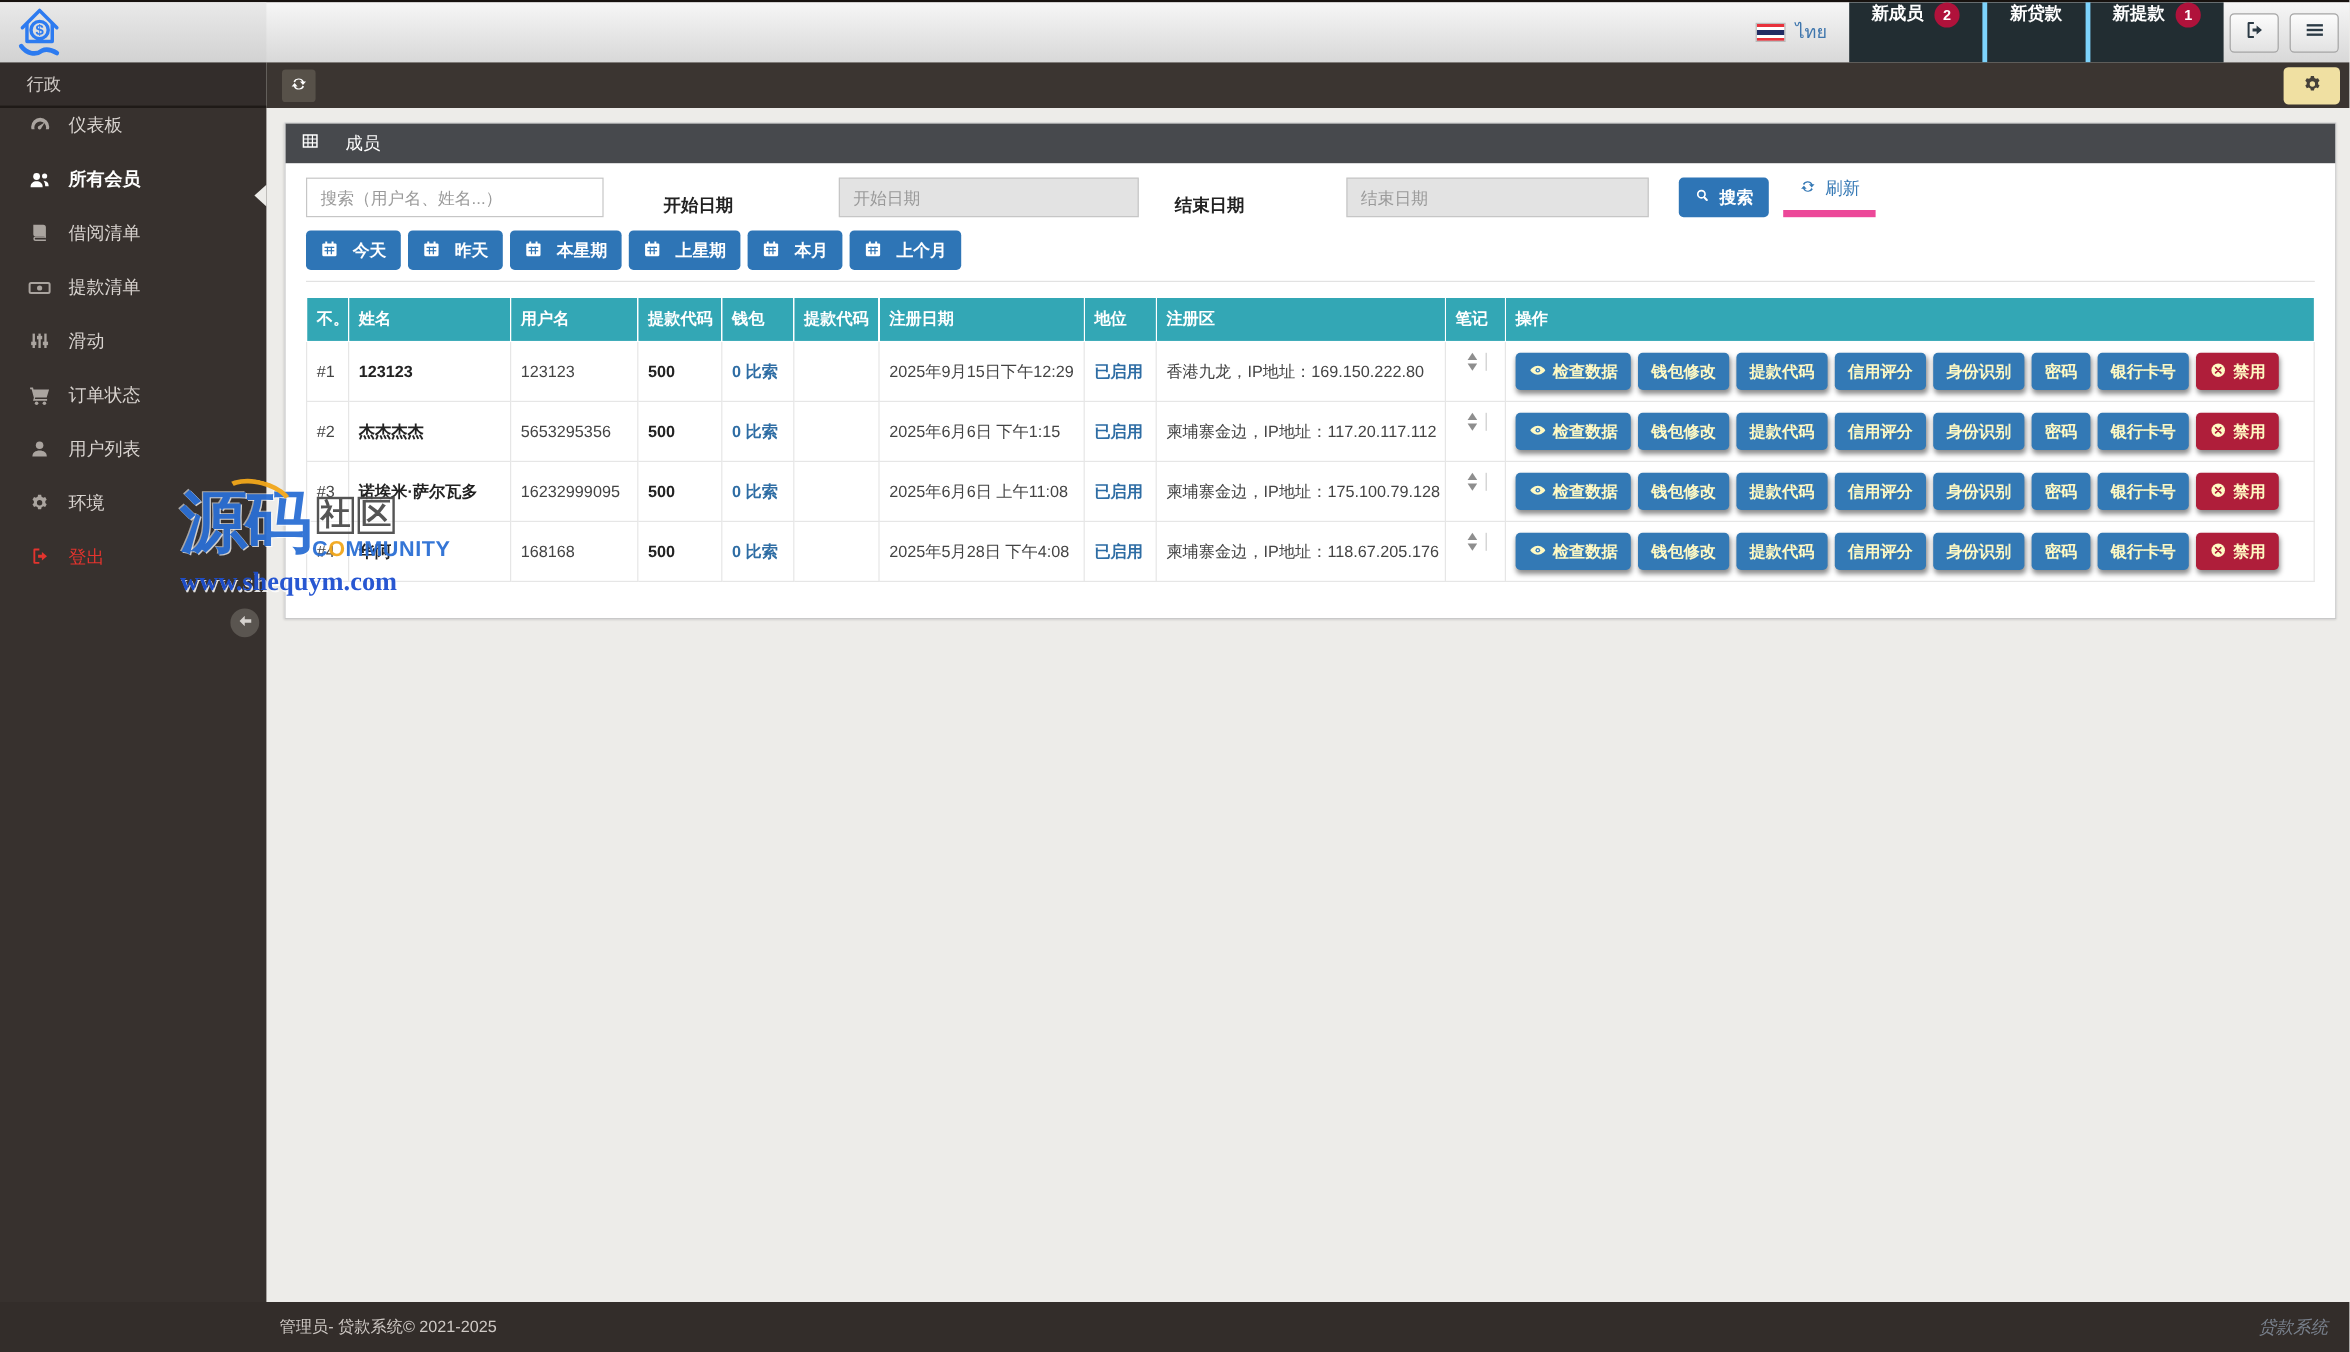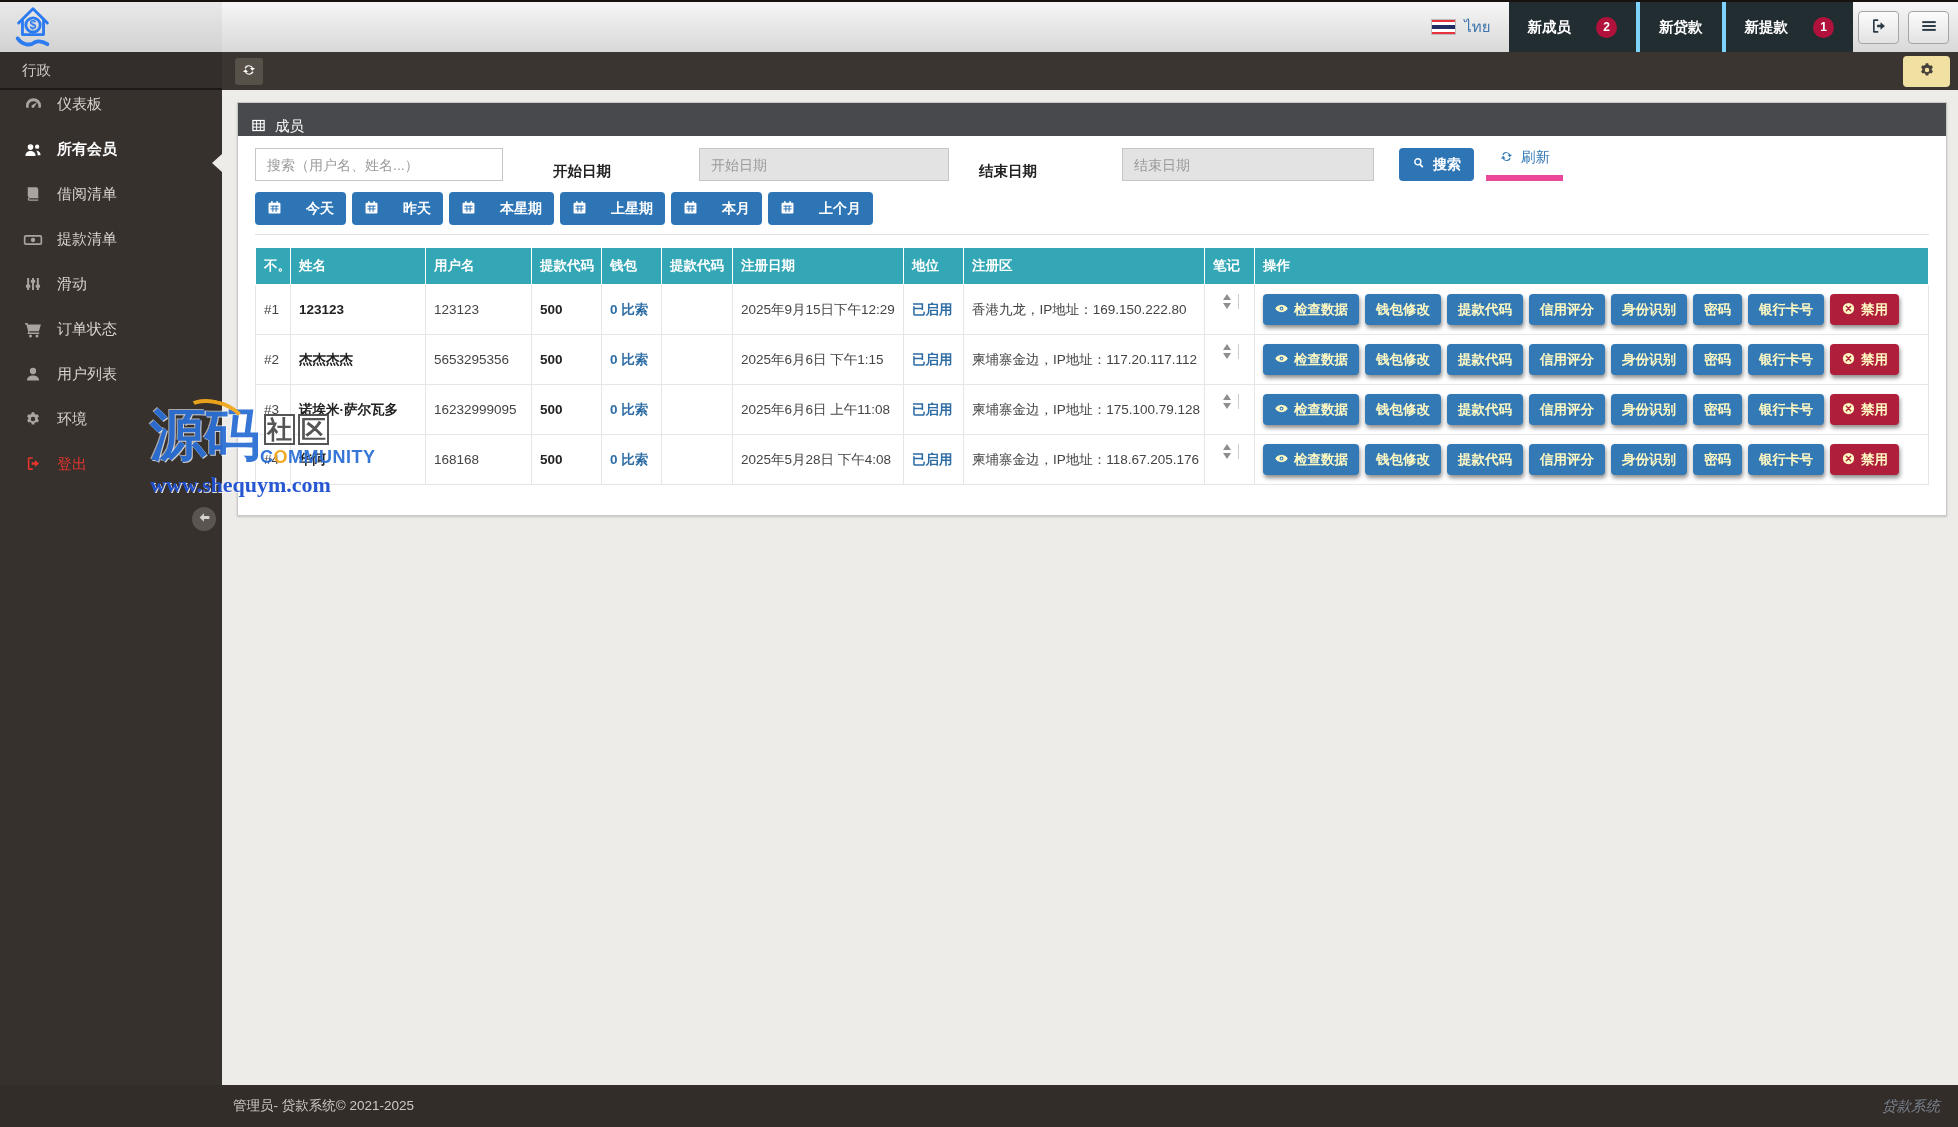--- a/index.html
+++ b/index.html
@@ -11,21 +11,21 @@
   .topstrip { height:2px; background:#17120f; }
 
   
   .navbar { height:50px; background:linear-gradient(#f6f6f6,#d8d8d8); display:flex; align-items:stretch; }
   .logo-zone { width:222px; display:flex; align-items:center; padding-left:10px; background:linear-gradient(#e9e9e9,#d2d2d2); }
   .nav-right { flex:1; display:flex; justify-content:flex-end; align-items:stretch; }
   .lang { display:flex; align-items:center; gap:8px; padding:0 18px; color:#3f76ad; font-size:15px; cursor:pointer; }
   .flag { width:25px; height:16px; border:1px solid #bbb;
     background:linear-gradient(#e8323c 0 16.6%, #fff 16.6% 33.3%, #232c63 33.3% 66.6%, #fff 66.6% 83.3%, #e8323c 83.3%); }
   .nav-dark-group { display:flex; align-items:stretch; background:#222d32; }
-  .nav-dark { display:flex; align-items:center; gap:25px; padding:0 19px; color:#fff; font-weight:bold; font-size:14.5px; cursor:pointer; }
+  .nav-dark { display:flex; gap:9px; padding:0 19px; color:#fff; font-weight:bold; font-size:14.5px; cursor:pointer; }
   .nav-dark + .nav-dark { border-left:4px solid #7dd3fc; }
   .badge { min-width:21px; height:21px; border-radius:50%; background:#b0123b; color:#fff; font-size:12px;
     display:flex; align-items:center; justify-content:center; padding:0 3px; }
   .icon-btn { width:41px; height:33px; margin:9px 4px 0 5px; border:1px solid #a5a5a5; border-radius:4px;
     background:linear-gradient(#fcfcfc,#e2e2e2); display:flex; align-items:center; justify-content:center; color:#2b3a45; cursor:pointer; }
   .icon-btn.last { margin-right:9px; }
 
   
   .toolbar-row { height:38px; display:flex; }
   .sidebar-header { width:222px; background:#332d2b; color:#cfc9c5; font-size:14.5px; display:flex; align-items:center;
@@ -46,42 +46,42 @@
   .menu-item.active { color:#fff; font-weight:bold; }
   .menu-item.active .mi { color:#fff; }
   .menu-item.active::after { content:""; position:absolute; right:0; top:50%; margin-top:-9px;
     border-top:9px solid transparent; border-bottom:9px solid transparent; border-right:10px solid #edece9; }
   .menu-item.logout, .menu-item.logout .mi { color:#e3342e; }
   .collapse-btn { position:absolute; left:192px; top:417px; width:24px; height:24px; border-radius:50%;
     background:#5a5550; border:none; color:#d6d2ce; display:flex; align-items:center; justify-content:center; cursor:pointer; }
 
   .content { flex:1; position:relative; }
   .panel { margin:12px 11px 0 15px; background:#fff; border:1px solid #c9c9c9; box-shadow:0 1px 2px rgba(0,0,0,.18); }
-  .panel-header { height:33px; background:#47494d; color:#fff; display:flex; align-items:flex-end; gap:9px;
+  .panel-header { height:33px; background:#47494d; color:#fff; display:flex; align-items:center; gap:22px;
     padding:0 13px; font-size:14.5px; }
   .panel-body { padding:12px 17px 30px; }
 
   .filter-row { display:flex; align-items:flex-end; height:33px; }
   .search-input { width:248px; height:33px; border:1px solid #c6c6c6; padding:0 11px; font-size:14px; color:#333;
     font-family:inherit; }
   .search-input::placeholder, .date-input::placeholder { color:#9a9a9a; }
   .flabel { font-weight:bold; font-size:14.5px; color:#222; white-space:nowrap; }
   .flabel.start { margin-left:50px; }
   .date-input { width:250px; height:33px; background:#e3e3e3; border:1px solid #c6c6c6; padding:0 11px;
     font-size:14px; margin-left:88px; font-family:inherit; }
   .flabel.end { margin-left:30px; }
   .date-input.end { width:252px; margin-left:85px; }
   .search-btn { margin-left:25px; height:33px; padding:0 13px; background:#2e75b6; color:#fff; border:none;
     border-radius:4px; font-size:14px; font-weight:bold; display:flex; align-items:center; gap:7px; cursor:pointer; font-family:inherit; }
   .refresh-link { margin-left:12px; color:#3679b5; font-size:14.5px; display:flex; align-items:center; gap:7px;
     padding:6px 13px 8px; border-bottom:6px solid #ec4899; cursor:pointer; }
 
   .quick-row { display:flex; gap:6px; margin-top:11px; }
   .qbtn { height:33px; padding:0 12px; background:#2e75b6; color:#fff; border:none; border-radius:4px;
-    font-size:14px; font-weight:bold; display:flex; align-items:center; gap:24px; cursor:pointer; font-family:inherit; }
+    font-size:14px; font-weight:bold; display:flex; align-items:center; gap:12px; cursor:pointer; font-family:inherit; }
   .hr { border:none; border-top:1px solid #e2e2e2; margin-top:9px; }
 
   table { width:100%; border-collapse:collapse; table-layout:fixed; margin-top:12px; }
   thead th { background:#33a7b5; color:#fff; font-size:13.5px; font-weight:bold; text-align:left;
     padding:9px 8px; border:1px solid rgba(255,255,255,.35); white-space:nowrap; overflow:hidden; }
   tbody td { border:1px solid #e6e6e6; padding:6px 8px; font-size:13.5px; color:#444; height:50px;
     vertical-align:middle; background:#fff; overflow:hidden; white-space:nowrap; }
   td.c-name { font-weight:bold; color:#222; }
   td.c-code { font-weight:bold; color:#222; }
   .blue { color:#2e6da4; font-weight:bold; }

